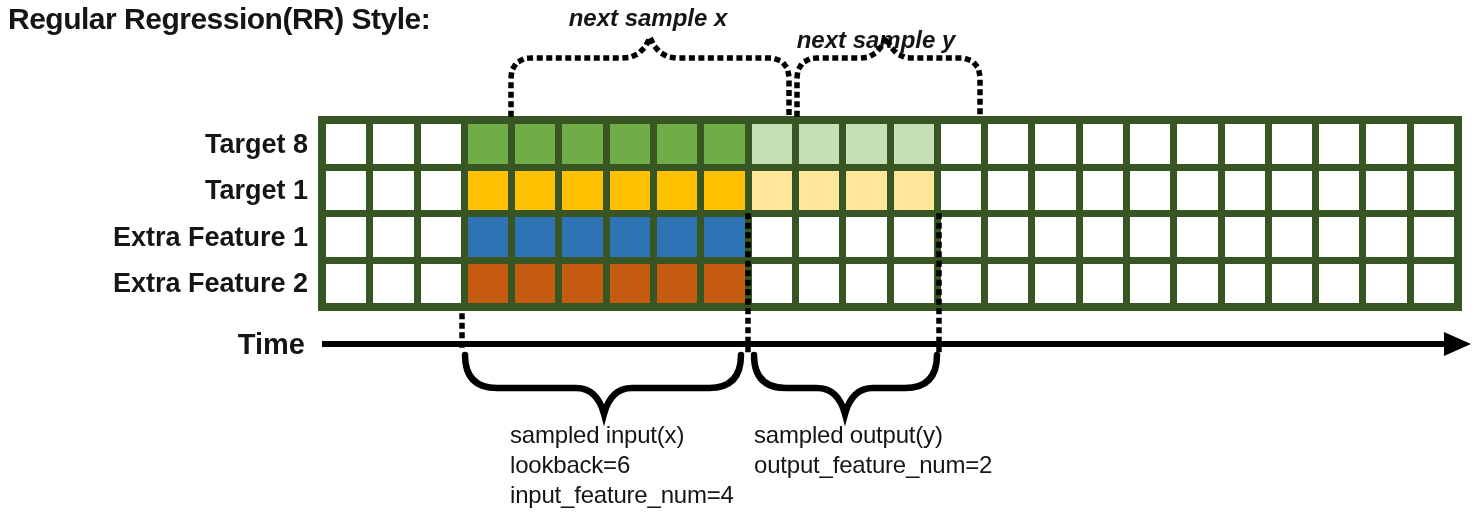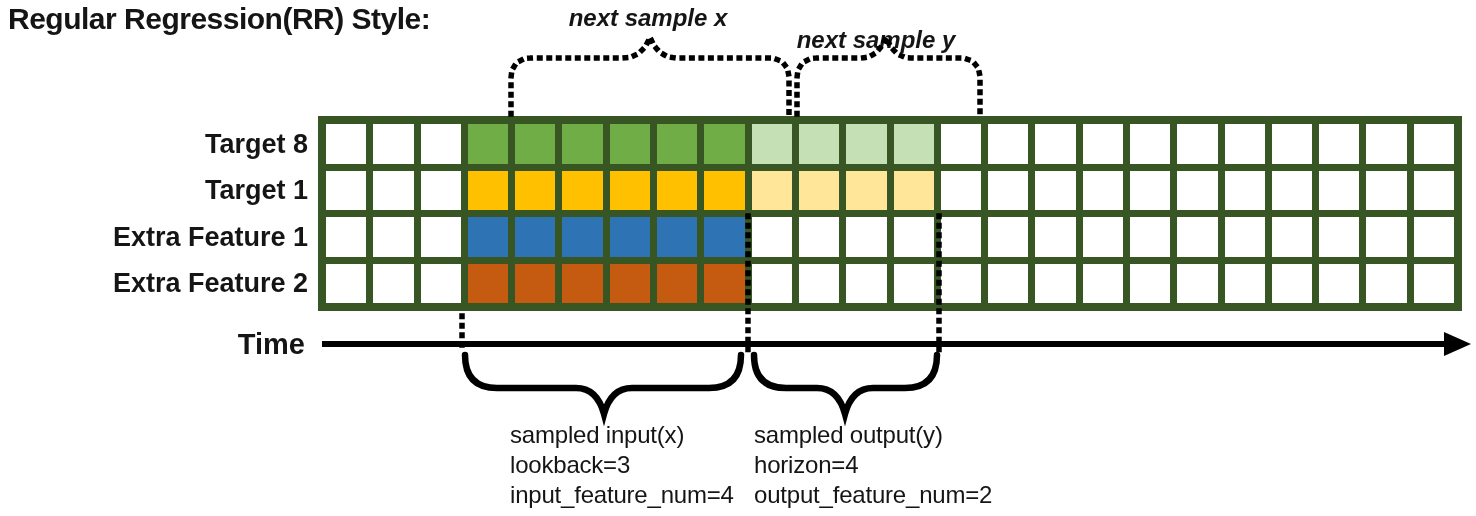--- a/index.html
+++ b/index.html
@@ -167,20 +167,19 @@
   <line x1="322" y1="344" x2="1448" y2="344" stroke="#000" stroke-width="6"></line>
   <polygon points="1444,332 1444,356 1471,344" fill="#000"></polygon>
 
   <path d="M 465 355 Q 465 388 497 388 L 576 388 Q 597 388 604 414 Q 611 388 632 388 L 709 388 Q 741 388 741 355" fill="none" stroke="#000" stroke-width="6.5" stroke-linecap="round"></path>
 
   <path d="M 754 355 Q 754 388 786 388 L 817 388 Q 838 388 845 414 Q 852 388 873 388 L 905 388 Q 937 388 937 355" fill="none" stroke="#000" stroke-width="6.5" stroke-linecap="round"></path>
 </svg>
 
 <div class="anno" id="anno-input">
   <div>sampled input(x)</div>
-  <div>lookback=3</div>
+  <div>lookback=6</div>
   <div>input_feature_num=4</div>
 </div>
 <div class="anno" id="anno-output">
   <div>sampled output(y)</div>
-  <div>horizon=4</div>
   <div>output_feature_num=2</div>
 </div>
 
 </body></html>

